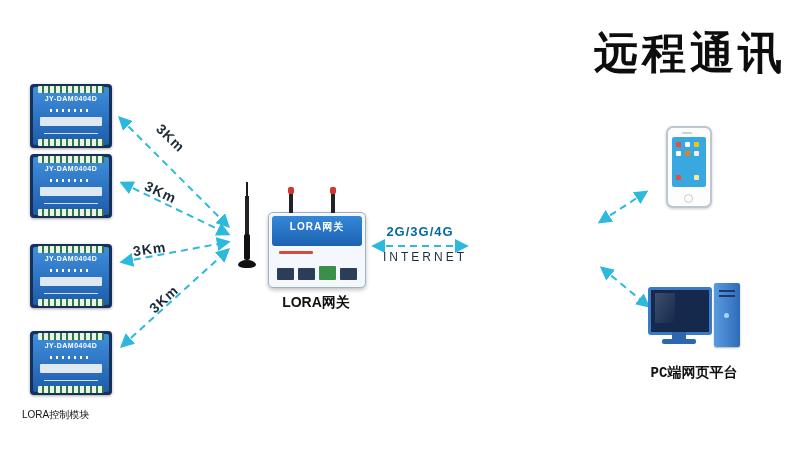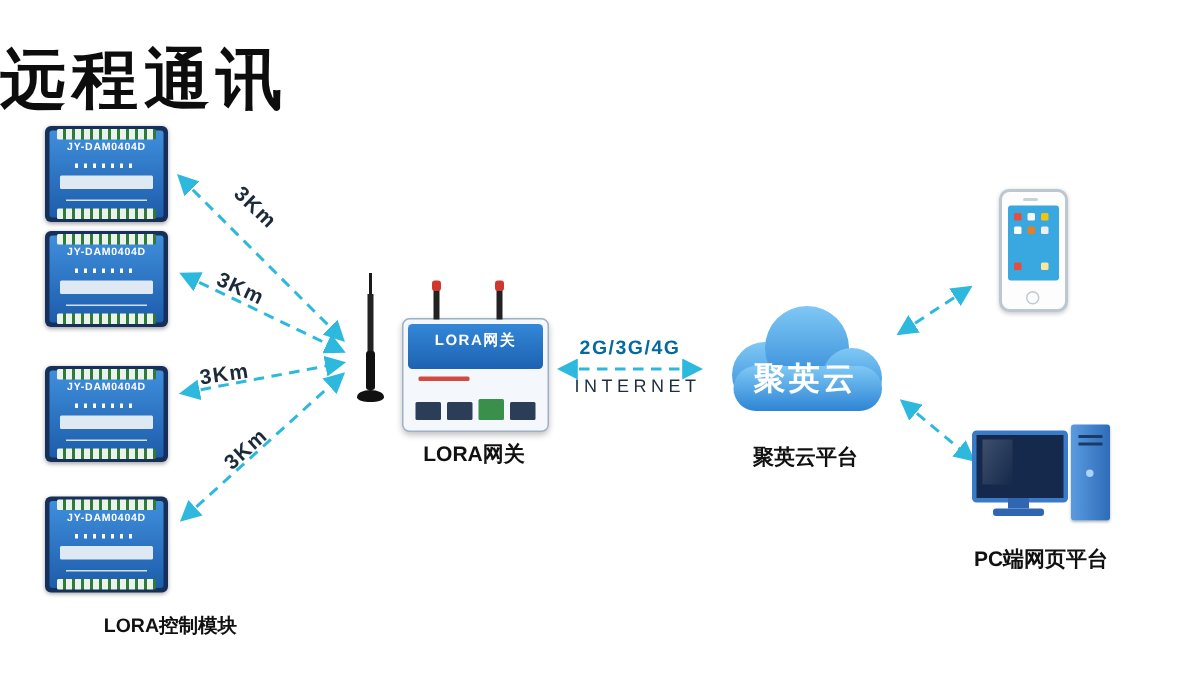--- a/index.html
+++ b/index.html
@@ -1,19 +1,19 @@
 <!DOCTYPE html>
 <html><head>
 <meta charset="utf-8">
 <style>
   html,body{margin:0;padding:0;background:#fff;}
   body{font-family:"Liberation Sans","DejaVu Sans",sans-serif;}
   .canvas{position:relative;width:786px;height:451px;background:#fff;overflow:hidden;}
 
-  .title{position:absolute;left:0;top:24px;width:100%;text-align:left;
+  .title{position:absolute;left:0;top:24px;width:100%;text-align:right;
          font-size:44px;font-weight:900;color:#0d0d0d;letter-spacing:4px;margin:0;}
 
   svg.arrows{position:absolute;left:0;top:0;pointer-events:none;}
 
   
   .module{position:absolute;left:30px;width:82px;height:64px;}
   .module .frame{position:absolute;inset:0;background:#16305a;border-radius:4px;
                  box-shadow:0 1px 3px rgba(0,0,0,.35);}
   .module .body{position:absolute;left:3px;right:3px;top:3px;bottom:3px;
                 background:linear-gradient(180deg,#3f8fdc,#1d5cab);border-radius:2px;}
@@ -23,22 +23,22 @@
   .module .term.top{top:2px;}
   .module .term.bot{bottom:2px;}
   .module .mname{position:absolute;top:11px;left:0;width:100%;text-align:center;
                  font-size:7px;font-weight:bold;color:#fff;letter-spacing:.5px;}
   .module .leds{position:absolute;top:25px;left:20px;width:42px;height:3px;
                 background:repeating-linear-gradient(90deg,#ffffff 0 2px,transparent 2px 6px);}
   .module .panel{position:absolute;top:33px;left:10px;right:10px;height:9px;
                  background:#dfe9f4;border-radius:1px;
                  box-shadow:0 12px 0 -4px #cfe0f0;}
 
-  .group-label{position:absolute;left:22px;top:408px;width:136px;text-align:right;
-               font-size:13px;font-weight:bold;color:#111;}
+  .group-label{position:absolute;left:22px;top:408px;width:136px;text-align:left;
+               font-size:10px;font-weight:normal;color:#111;}
 
   
   .dist{position:absolute;font-size:14px;font-weight:bold;color:#1c2b3a;letter-spacing:1px;}
 
   
   .antenna{position:absolute;left:236px;top:182px;width:24px;height:92px;}
   .antenna .tip{position:absolute;left:10px;top:0;width:2px;height:16px;background:#1a1a1a;}
   .antenna .rod{position:absolute;left:9px;top:14px;width:4px;height:40px;background:#222;}
   .antenna .thick{position:absolute;left:8px;top:52px;width:6px;height:26px;background:#111;border-radius:2px;}
   .antenna .base{position:absolute;left:2px;top:78px;width:18px;height:8px;background:#111;
@@ -191,38 +191,20 @@
         <i></i>
         <i class="green"></i>
         <i></i>
       </span>
   </div>
   <div class="lbl" style="left:266px;top:294px;width:100px;">LORA网关</div>
 
   <div class="wan1">2G/3G/4G</div>
   <div class="wan2">INTERNET</div>
 
-  <div class="cloud">
-    <svg viewBox="0 0 122 86" width="122" height="86">
-      <defs>
-        <linearGradient id="cg" x1="0" y1="0" x2="0" y2="1">
-          <stop offset="0" stop-color="#7ec8f5"></stop>
-          <stop offset="1" stop-color="#2e85d5"></stop>
-        </linearGradient>
-      </defs>
-      <g fill="url(#cg)">
-        <circle cx="34" cy="52" r="22"></circle>
-        <circle cx="62" cy="34" r="28"></circle>
-        <circle cx="92" cy="54" r="20"></circle>
-        <rect x="13" y="46" width="99" height="30" rx="15"></rect>
-      </g>
-    </svg>
-    <span class="cloud-text">聚英云</span>
-  </div>
-  <div class="lbl" style="left:486px;top:296px;width:102px;">聚英云平台</div>
 
   <div class="phone">
     <span class="spk"></span>
     <span class="screen">
         <i></i>
         <i></i>
         <i></i>
         <i></i>
         <i></i>
         <i></i>
@@ -235,15 +217,15 @@
   <div class="pc">
     <span class="mon"></span>
     <span class="neck"></span>
     <span class="foot"></span>
     <span class="tower">
         <i></i>
         <i></i>
         <b></b>
       </span>
   </div>
-  <div class="lbl" style="left:638px;top:364px;width:112px;">PC端网页平台</div>
+  <div class="lbl" style="left:638px;top:364px;width:112px;font-family:Liberation Mono, monospace;">PC端网页平台</div>
 
 </div>
 
 </body></html>

